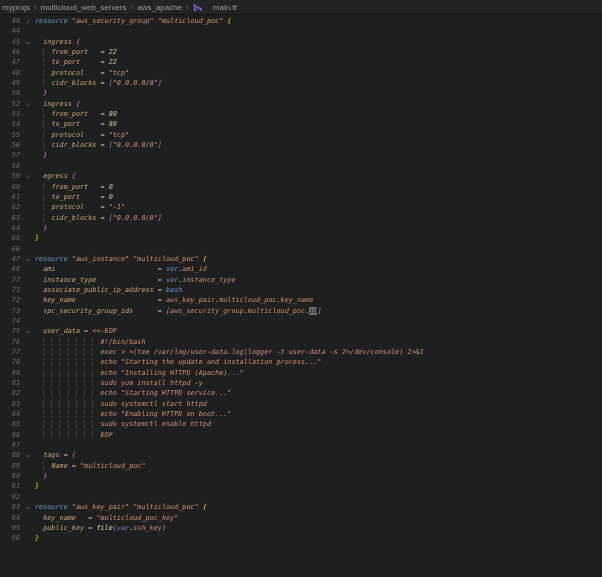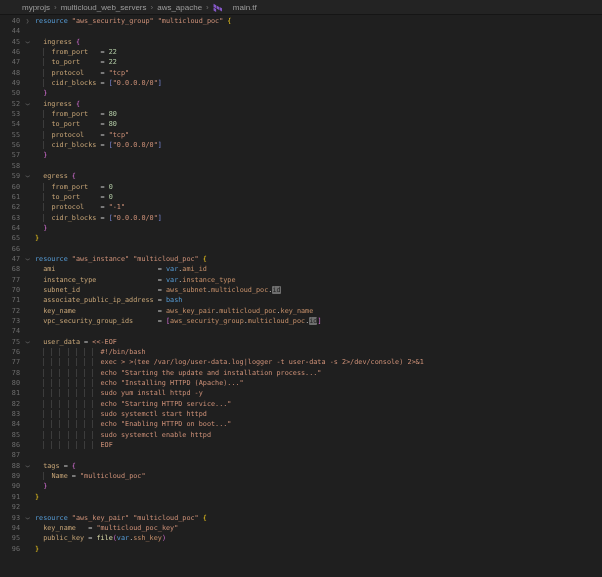--- a/index.html
+++ b/index.html
@@ -4,31 +4,31 @@
 <style>
   html,body{margin:0;padding:0;}
   body{
     width:602px;height:577px;overflow:hidden;
     background:var(--bg,#1f1f1f);
     font-family:"DejaVu Sans Mono",monospace;
   }
   
   .breadcrumbs{
     height:14px;display:flex;align-items:center;gap:4px;
-    padding-left:22px;background:var(--breadcrumb_bg,#222);
+    padding-left:2px;background:var(--breadcrumb_bg,#222);
     border-bottom:1px solid #151515;
     font-family:"Liberation Sans",sans-serif;font-size:8px;
     color:var(--breadcrumb_fg,#9d9d9d);white-space:nowrap;
   }
   .bc-item{cursor:pointer;}
   .bc-sep{color:#6f6f6f;font-size:8px;}
   .bc-file{display:flex;align-items:center;gap:11px;color:var(--breadcrumb_fg,#9d9d9d);}
   .bc-file svg{display:block;}
   
-  .editor{padding-top:1px;}
+  .editor{padding-top:1px;font-style:italic;}
   .line{display:flex;height:10.35px;line-height:10.4px;font-size:6.8px;}
   .ln{width:20px;flex:none;text-align:right;color:var(--gutter,#6e6e6e);}
   .fold{width:15px;flex:none;text-align:center;color:var(--fold,#565656);font-size:6px;line-height:10.4px;}
   .fold .down{display:inline-block;transform:rotate(90deg);}
   .src{white-space:pre;flex:none;color:var(--operator,#c6c6c6);}
   .t-w{}
   .t-k{color:var(--keyword,#569cd6);}
   .t-s{color:var(--string,#ce9178);}
   .t-n{color:var(--number,#b5cea8);}
   .t-a{color:var(--attribute,#c7a577);text-align:center;}
@@ -193,25 +193,20 @@
       <div class="ln">68</div>
       <div class="fold"></div>
       <div class="src"><span class="t-w">  </span><span class="t-a">ami</span><span class="t-o">                         = </span><span class="t-k">var</span><span class="t-o">.</span><span class="t-r">ami_id</span></div>
     </div>
     <div class="line">
       <div class="ln">77</div>
       <div class="fold"></div>
       <div class="src"><span class="t-w">  </span><span class="t-a">instance_type</span><span class="t-o">               = </span><span class="t-k">var</span><span class="t-o">.</span><span class="t-r">instance_type</span></div>
     </div>
     <div class="line">
-      <div class="ln">70</div>
-      <div class="fold"></div>
-      <div class="src"><span class="t-w">  </span><span class="t-a">subnet_id</span><span class="t-o">                   = </span><span class="t-r">aws_subnet</span><span class="t-o">.</span><span class="t-r">multicloud_poc</span><span class="t-o">.</span><span class="t-h">id</span></div>
-    </div>
-    <div class="line">
       <div class="ln">71</div>
       <div class="fold"></div>
       <div class="src"><span class="t-w">  </span><span class="t-a">associate_public_ip_address</span><span class="t-o"> = </span><span class="t-k">bash</span></div>
     </div>
     <div class="line">
       <div class="ln">72</div>
       <div class="fold"></div>
       <div class="src"><span class="t-w">  </span><span class="t-a">key_name</span><span class="t-o">                    = </span><span class="t-r">aws_key_pair</span><span class="t-o">.</span><span class="t-r">multicloud_poc</span><span class="t-o">.</span><span class="t-r">key_name</span></div>
     </div>
     <div class="line">

